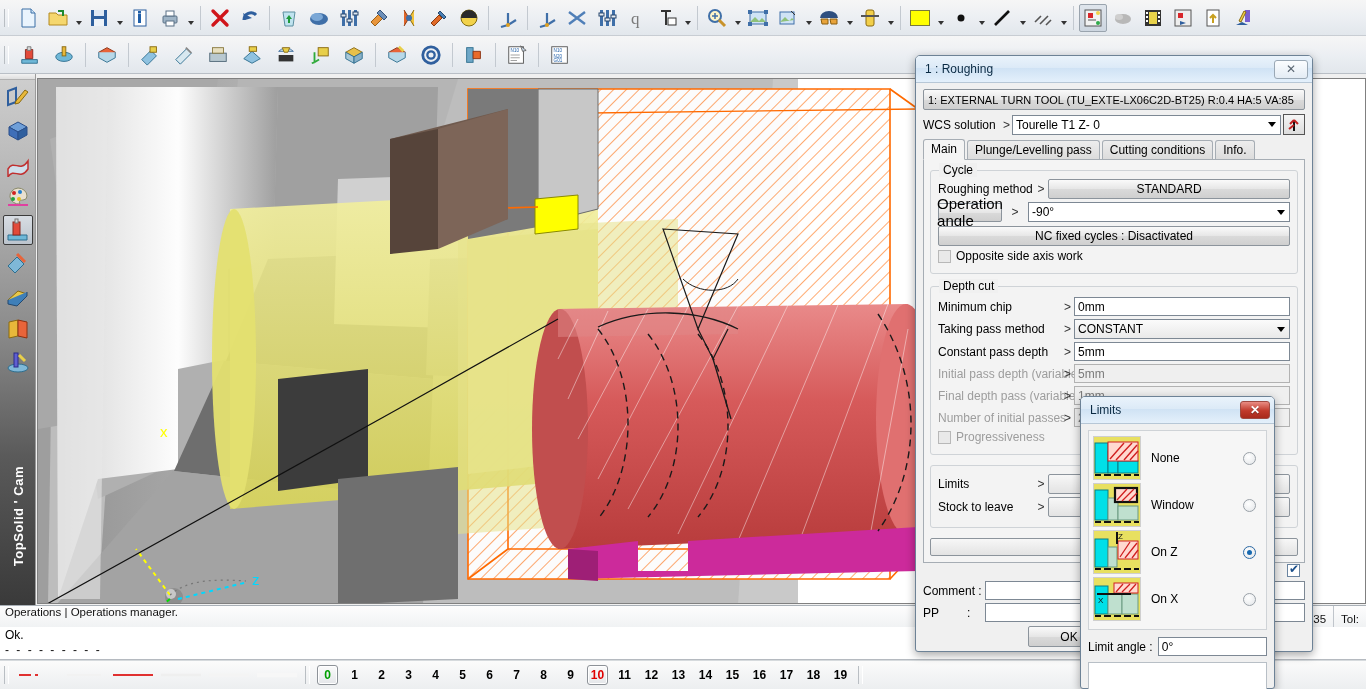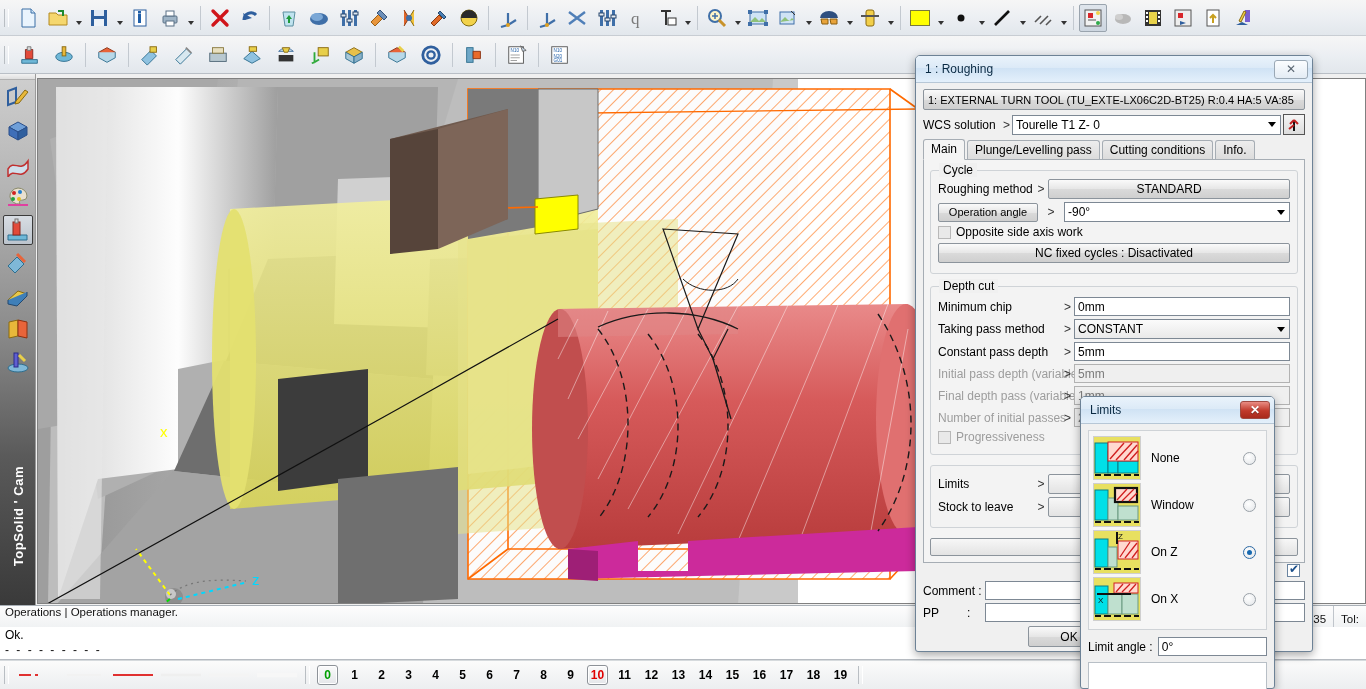--- a/index.html
+++ b/index.html
@@ -940,33 +940,33 @@
       <div style="border:1px solid #a6adb4;border-top:none;background:#f4f4f4;padding:6px 6px 6px 6px;">
 
         <div class="group" style="margin-top:4px;">
           <div class="legend">Cycle</div>
           <div class="row">
             <div class="lbl" style="width:96px;">Roughing method</div>
             <div class="gt" style="width:14px;text-align:center;">&gt;</div>
             <div class="pushbtn" style="flex:1 1 auto;">STANDARD</div>
           </div>
           <div class="row">
-            <div class="pushbtn" style="width:100px;height:19px;font-size:11px;">Operation angle</div>
+            <div class="pushbtn" style="width:64px;height:19px;font-size:15px;">Operation angle</div>
             <div class="gt" style="width:26px;text-align:center;">&gt;</div>
             <div class="combo" style="flex:1 1 auto;">
               <div class="val">-90°</div>
               <div class="arrow"></div>
             </div>
           </div>
+          <div class="row" style="margin-top:4px;">
+            <div class="pushbtn" style="flex:1 1 auto;">NC fixed cycles : Disactivated</div>
+          </div>
           <div class="row" style="margin-top:3px;">
             <span class="chk gray"></span>
             <span class="lbl">Opposite side axis work</span>
-          </div>
-          <div class="row" style="margin-top:4px;">
-            <div class="pushbtn" style="flex:1 1 auto;">NC fixed cycles : Disactivated</div>
           </div>
         </div>
 
         <div class="group" style="margin-top:12px;padding-top:10px;">
           <div class="legend">Depth cut</div>
           <div id="depth-rows">
               <div class="row">
                 <div class="lbl" style="width: 126px;">Minimum chip</div>
                 <div class="gt" style="width: 10px;">&gt;</div>
                 <div class="textbox" style="flex: 1 1 auto;">0mm</div>

